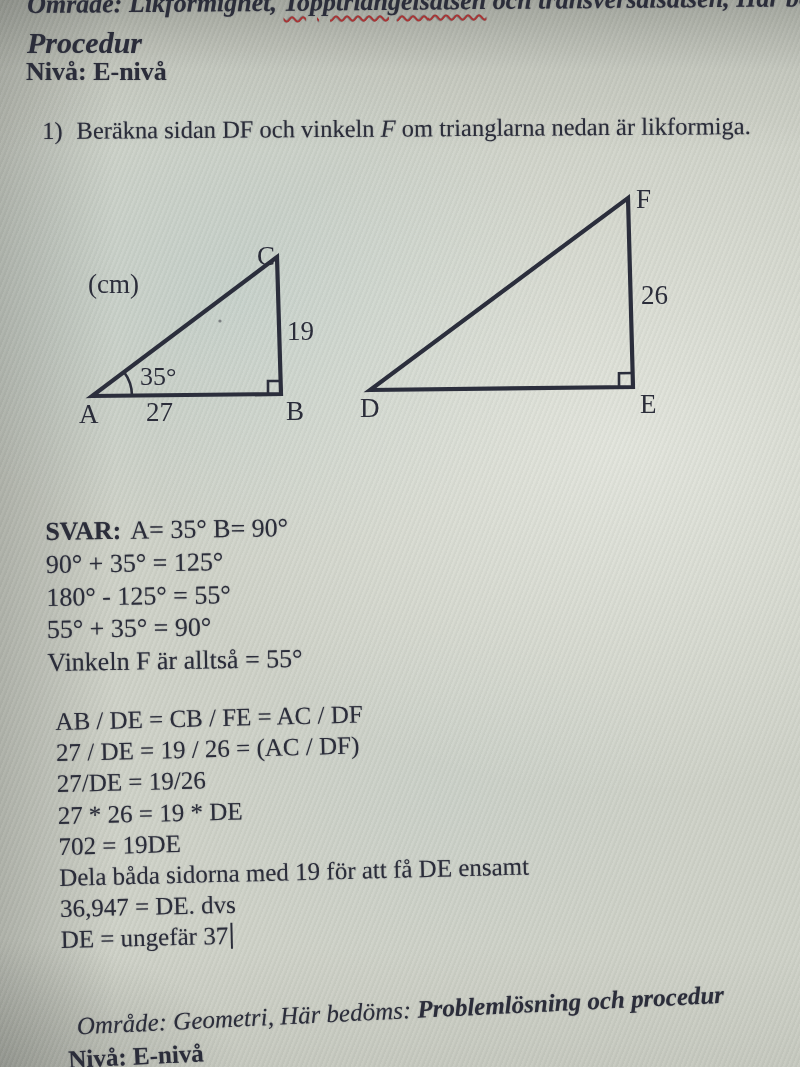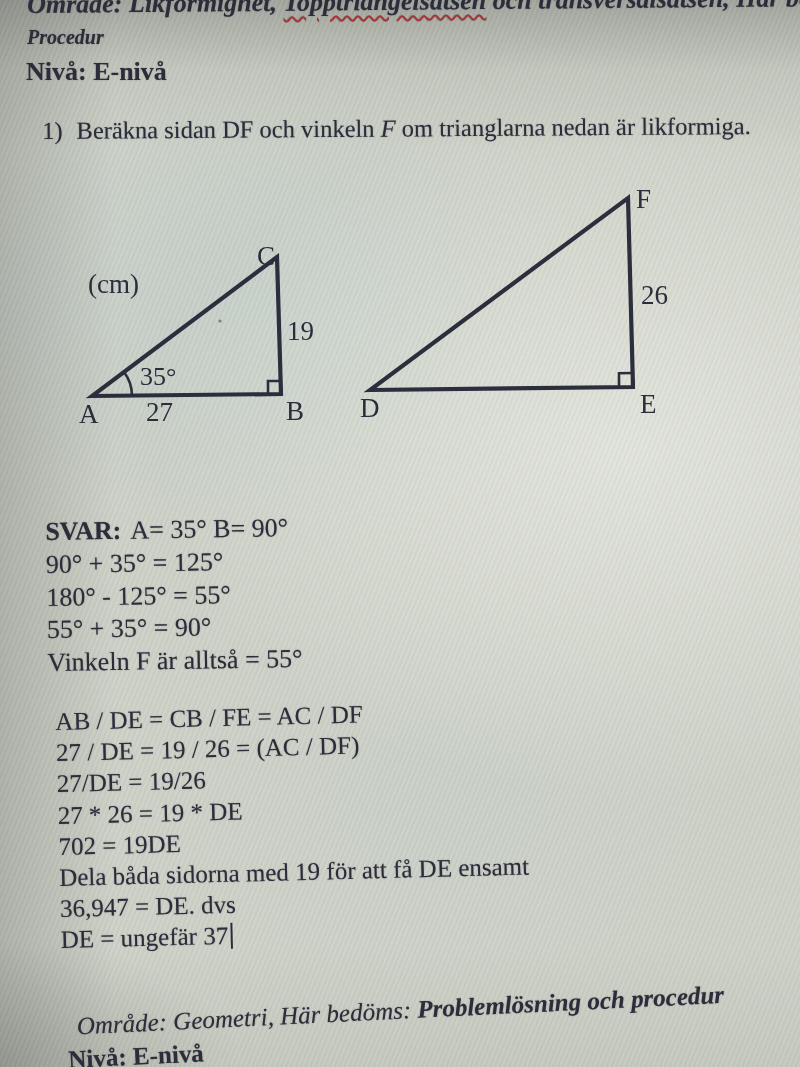--- a/index.html
+++ b/index.html
@@ -24,21 +24,21 @@
   .t{position:absolute;white-space:nowrap;text-shadow:0 0 1.3px rgba(43,45,58,0.45);}
   .bi{font-weight:bold;font-style:italic;}
   .b{font-weight:bold;}
   .it{font-style:italic;}
   .misspelled{
     text-decoration:underline;text-decoration-style:wavy;
     text-decoration-color:#a83434;text-decoration-thickness:2.2px;
     text-underline-offset:5px;
   }
   .header-line1{top:-10px;left:27px;font-size:26px;transform:rotate(-0.5deg);transform-origin:0 0;}
-  .header-line2{top:26px;left:27px;font-size:20px;}
+  .header-line2{top:26px;left:27px;font-size:30px;}
   .header-line3{top:57px;left:26px;font-size:26px;}
   .question{top:117px;left:42px;font-size:24.5px;transform:rotate(-0.4deg);transform-origin:0 0;}
   .qnum{margin-right:14px;}
   .figure{position:absolute;top:180px;left:60px;width:640px;height:250px;}
   .figure polygon{fill:none;stroke:#2b2e3c;stroke-width:4.2;stroke-linejoin:miter;}
   .figure .mark{fill:none;stroke:#2b2e3c;stroke-width:2.6;}
   .figure text{font-size:27px;fill:#2b2d3a;}
   .figure text.small{font-size:26px;}
   .svar{top:516px;left:45px;font-size:26px;line-height:32.8px;transform:rotate(-0.9deg);transform-origin:0 0;}
   .svar .b{margin-right:9px;}

